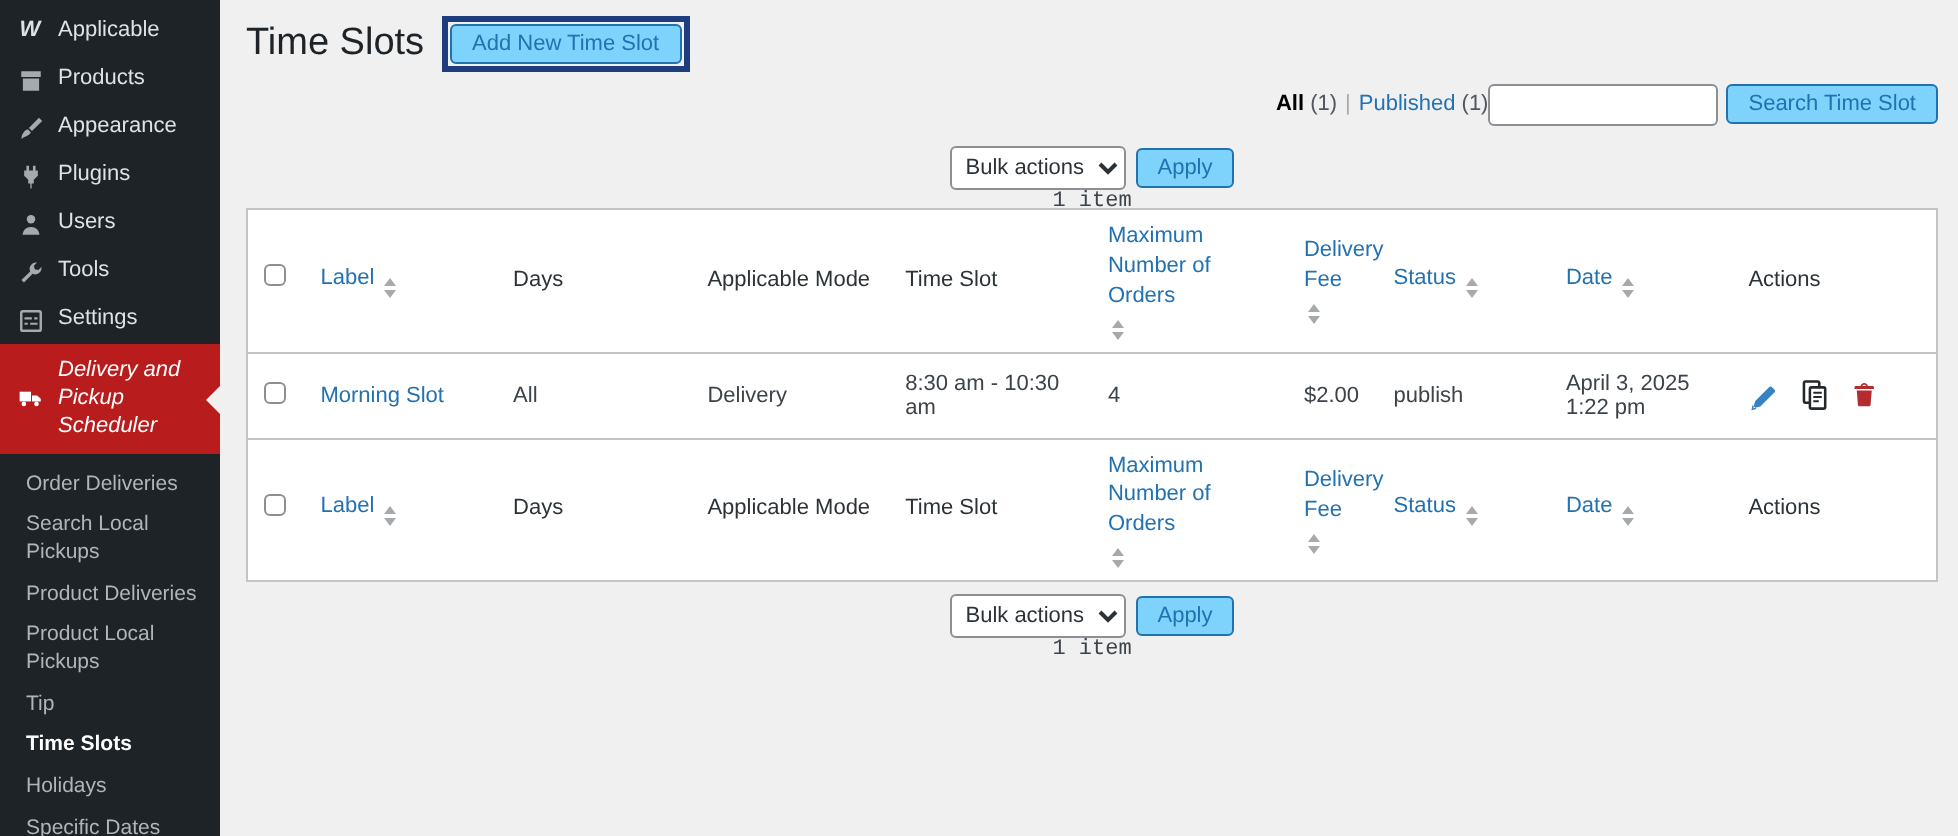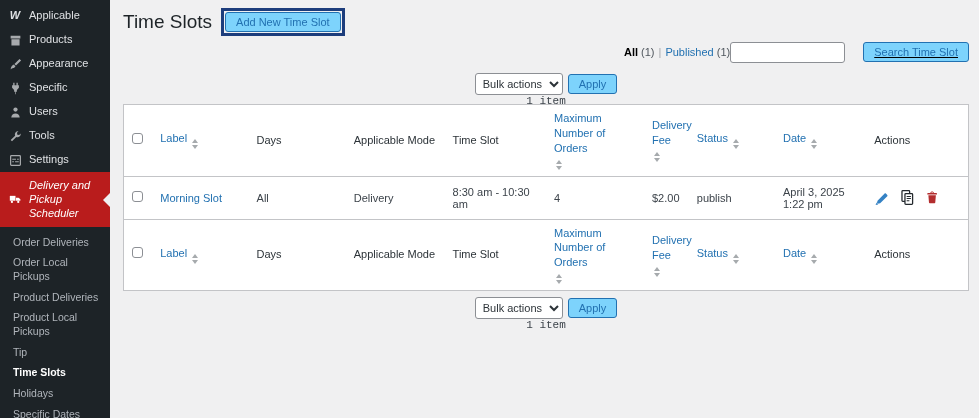--- a/index.html
+++ b/index.html
@@ -31,21 +31,21 @@
   .annotation-box { border: 3px solid #1d3d7c; padding: 1px; display: inline-block; }
   .btn-secondary { background: #7dd3fc; border: 1px solid #2271b1; color: #2271b1; font-size: 11px;
                    font-family: "Liberation Sans", sans-serif; padding: 3px 10px; border-radius: 3px; cursor: pointer; }
 
   .filter-row { display: flex; justify-content: flex-end; align-items: center; margin-top: 3px; height: 24px; }
   .subsubsub { font-size: 11px; color: #646970; }
   .subsubsub .all-link { color: #000; font-weight: bold; text-decoration: none; cursor: pointer; }
   .subsubsub .count { color: #50575e; font-weight: normal; }
   .subsubsub .sep { color: #a7aaad; margin: 0 4px; }
   .subsubsub .pub-link { color: #2271b1; text-decoration: none; cursor: pointer; }
-  .search-box { display: flex; align-items: center; gap: 18px; text-decoration: underline; }
+  .search-box { display: flex; align-items: center; gap: 4px; }
   .search-box input { width: 115px; height: 21px; border: 1px solid #8c8f94; border-radius: 3px;
                       font-size: 11px; padding: 0 5px; background: #fff; }
 
   .tablenav { display: flex; justify-content: space-between; align-items: center; height: 24px; flex-direction: column; }
   .tablenav.top { margin-top: 9px; }
   .tablenav.bottom { margin-top: 6px; }
   .bulk-wrap { display: flex; align-items: center; gap: 5px; }
   select.bulk-select { height: 22px; font-size: 11px; font-family: "Liberation Sans", sans-serif;
                        border: 1px solid #8c8f94; border-radius: 3px; background: #fff; color: #2c3338; padding: 0 3px; }
   .item-count { font-size: 11px; color: #3c434a; font-family: Liberation Mono, monospace; }
@@ -99,21 +99,21 @@
           </svg>
       </span>
       <span>Appearance</span>
     </div>
     <div class="menu-item">
       <span class="micon">
         <svg viewBox="0 0 16 16">
             <path d="M5.2 1h1.6v3h2.4V1h1.6v3h1.4v3.2L9.7 9.7V12H8.4v3H7.6v-3H6.3V9.7L3.8 7.2V4h1.4z"></path>
           </svg>
       </span>
-      <span>Specific</span>
+      <span>Plugins</span>
     </div>
     <div class="menu-item">
       <span class="micon">
         <svg viewBox="0 0 16 16">
             <circle cx="8" cy="4.4" r="2.6"></circle>
             <path d="M2.8 14c.3-3 2.3-4.8 5.2-4.8s4.9 1.8 5.2 4.8z"></path>
           </svg>
       </span>
       <span>Users</span>
     </div>
@@ -142,21 +142,21 @@
             <path d="M8.6 5.8h3.2l2.2 2v1.7H8.6z"></path>
             <circle cx="3.6" cy="11" r="1.4"></circle>
             <circle cx="11.4" cy="11" r="1.4"></circle>
           </svg>
       </span>
       <span>Delivery and Pickup Scheduler</span>
     </div>
 
     <div class="submenu">
       <div class="submenu-item">Order Deliveries</div>
-      <div class="submenu-item">Order Local Pickups</div>
+      <div class="submenu-item">Search Local Pickups</div>
       <div class="submenu-item">Product Deliveries</div>
       <div class="submenu-item">Product Local Pickups</div>
       <div class="submenu-item">Tip</div>
       <div class="submenu-item active">Time Slots</div>
       <div class="submenu-item">Holidays</div>
       <div class="submenu-item">Specific Dates</div>
 
     </div>
   </aside>
 

